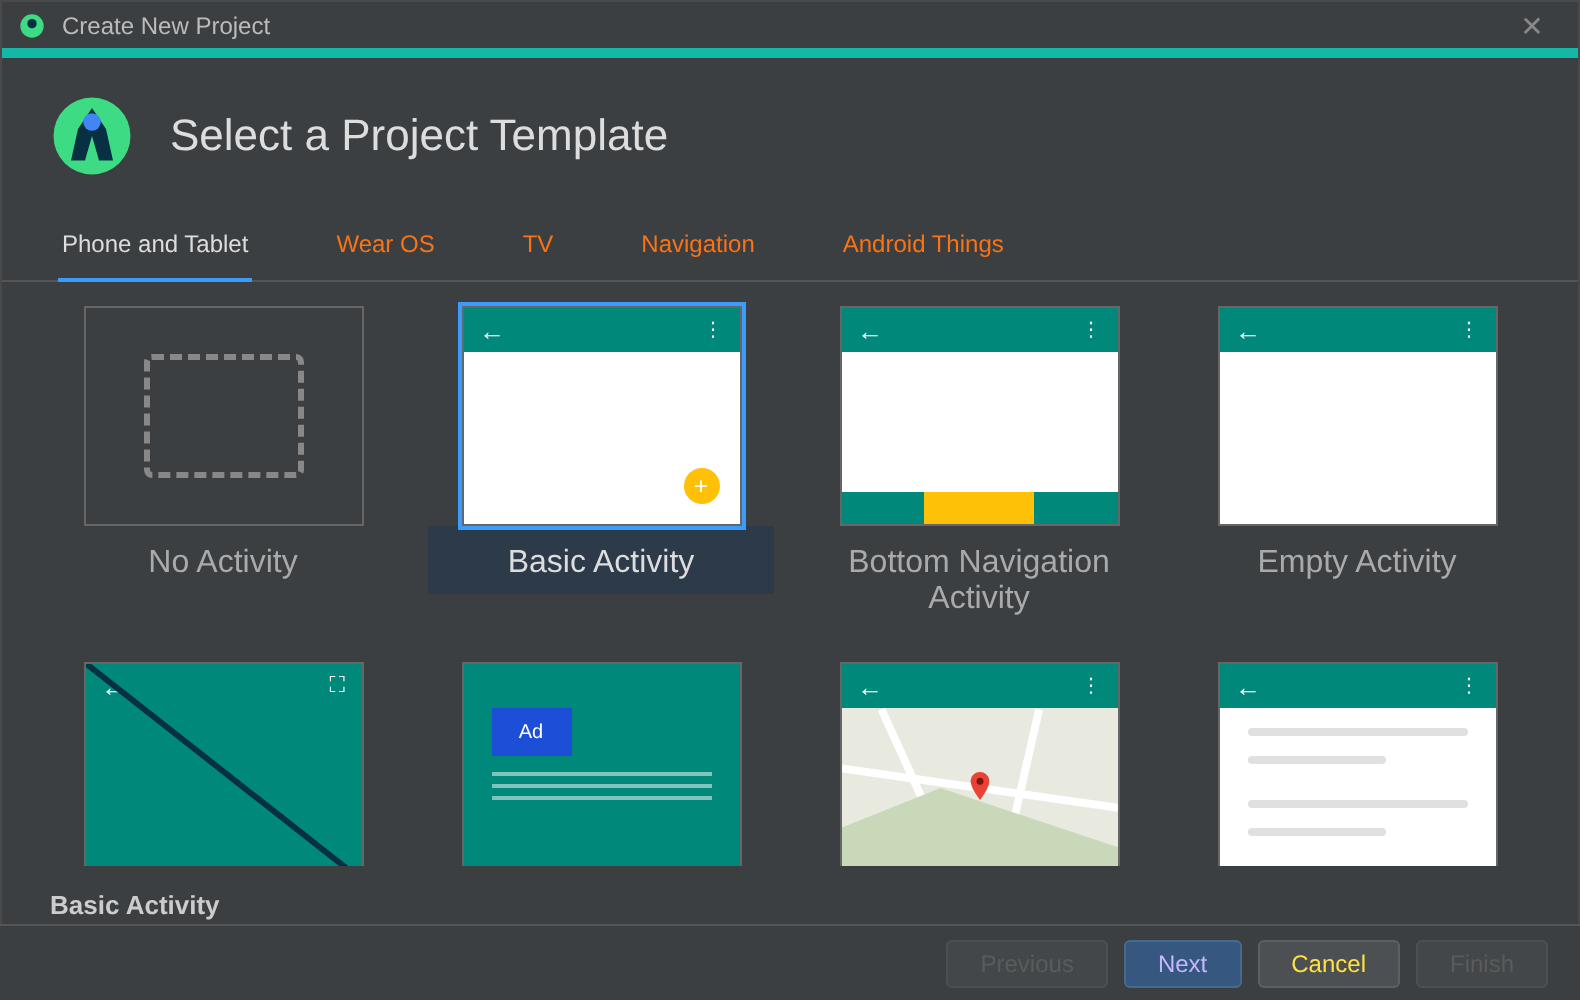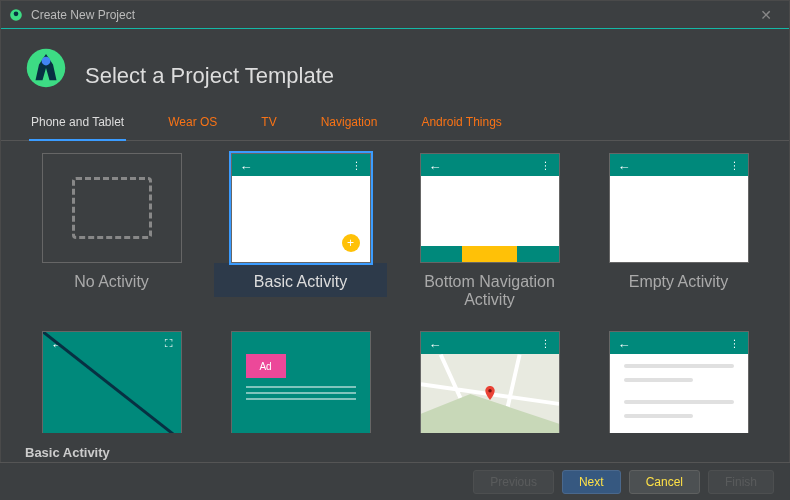--- a/index.html
+++ b/index.html
@@ -1,21 +1,21 @@
 <!DOCTYPE html>
 <html><head>
 <meta charset="utf-8">
 <style>
 * { margin: 0; padding: 0; box-sizing: border-box; }
 body { width: 790px; height: 500px; background: #3c3f41; font-family: "Segoe UI", sans-serif; color: #bbbbbb; overflow: hidden; border: 1px solid #4a4a4a; }
-.titlebar { height: 28px; background: #3c3f41; border-bottom: 1px solid #14b8a6; display: flex; align-items: center; padding: 0 8px; }
+.titlebar { height: 28px; background: #3c3f41; border-bottom: 5px solid #14b8a6; display: flex; align-items: center; padding: 0 8px; }
 .titlebar-icon { width: 14px; height: 14px; margin-right: 8px; }
 .titlebar-text { font-size: 12px; color: #bbbbbb; flex: 1; }
 .titlebar-close { width: 30px; text-align: center; color: #888; font-size: 14px; cursor: pointer; }
-.header { display: flex; align-items: flex-end; padding: 18px 24px 12px; gap: 18px; }
+.header { display: flex; align-items: center; padding: 18px 24px 12px; gap: 18px; }
 .header-icon { width: 42px; height: 42px; }
 .header-title { font-size: 22px; color: #dddddd; font-weight: 400; }
 .tabs { display: flex; gap: 40px; padding: 8px 28px 0; border-bottom: 1px solid #555; }
 .tab { font-size: 12px; color: #f97316; padding: 6px 2px 10px; cursor: pointer; }
 .tab.active { color: #dddddd; border-bottom: 2px solid #3b9cff; margin-bottom: -1px; }
 .grid-wrap { height: 292px; overflow: hidden; padding: 12px 24px 0; }
 .grid { display: grid; grid-template-columns: repeat(4, 1fr); gap: 16px; }
 .card { display: flex; flex-direction: column; align-items: center; cursor: pointer; }
 .thumb { width: 140px; height: 110px; background: #fff; position: relative; border: 1px solid #666; }
 .card.selected .thumb { outline: 2px solid #3b9cff; }
@@ -25,32 +25,32 @@
 .dashed { width: 80px; height: 62px; border: 3px dashed #888; border-radius: 4px; }
 .appbar { height: 22px; background: #00897b; display: flex; align-items: center; padding: 0 8px; justify-content: space-between; }
 .appbar .back { color: #fff; font-size: 13px; }
 .appbar .dots { color: #fff; font-size: 10px; }
 .fab { position: absolute; right: 10px; bottom: 10px; width: 18px; height: 18px; border-radius: 50%; background: #ffc107; color: #fff; display: flex; align-items: center; justify-content: center; font-size: 12px; }
 .bottom-nav { position: absolute; bottom: 0; left: 0; right: 0; height: 16px; background: #00897b; display: flex; }
 .bottom-nav .mid { flex: 1; background: #ffc107; margin: 0 30%; }
 .fs-thumb { background: #00897b; }
 .fs-thumb .diag { position: absolute; top: 0; left: 0; width: 100%; height: 100%; }
 .ad-thumb { background: #00897b; padding-top: 22px; }
-.ad-box { width: 40px; height: 24px; background: #ec4899; margin-left: 14px; color: #fff; font-size: 10px; display: flex; align-items: center; justify-content: center; margin-bottom: 8px; }
+.ad-box { width: 40px; height: 24px; background: #1d4ed8; margin-left: 14px; color: #fff; font-size: 10px; display: flex; align-items: center; justify-content: center; margin-bottom: 8px; }
 .ad-line { height: 2px; background: rgba(255,255,255,0.5); margin: 4px 14px; }
 .map-thumb { background: #e8eae0; }
 .map-pin { position: absolute; top: 50%; left: 45%; width: 14px; height: 14px; }
 .login-thumb .line { height: 4px; background: #e0e0e0; margin: 10px 14px 0; border-radius: 2px; }
 .login-thumb .line.short { width: 50%; }
 .description { padding: 12px 24px; }
 .desc-title { font-size: 13px; font-weight: bold; color: #ccc; margin-bottom: 4px; }
 .desc-text { font-size: 11px; color: #999; }
 .footer { position: absolute; bottom: 0; left: 0; right: 0; height: 38px; border-top: 1px solid #555; display: flex; align-items: center; justify-content: flex-end; gap: 8px; padding: 0 16px; background: #3c3f41; }
 .btn { padding: 4px 16px; font-size: 12px; background: #4c5052; border: 1px solid #5e6060; color: #fde047; cursor: pointer; border-radius: 3px; }
-.btn.primary { background: #365880; border-color: #4a688c; color: #fde047; }
+.btn.primary { background: #365880; border-color: #4a688c; color: #c4b5fd; }
 .btn.disabled { opacity: 0.5; color: #777; }
 </style>
 </head>
 <body>
 
 <div class="titlebar">
   <svg class="titlebar-icon" viewBox="0 0 24 24">
       <circle cx="12" cy="12" r="10" fill="#3ddc84"></circle>
       <circle cx="12" cy="10" r="4" fill="#073042"></circle>
     </svg>

